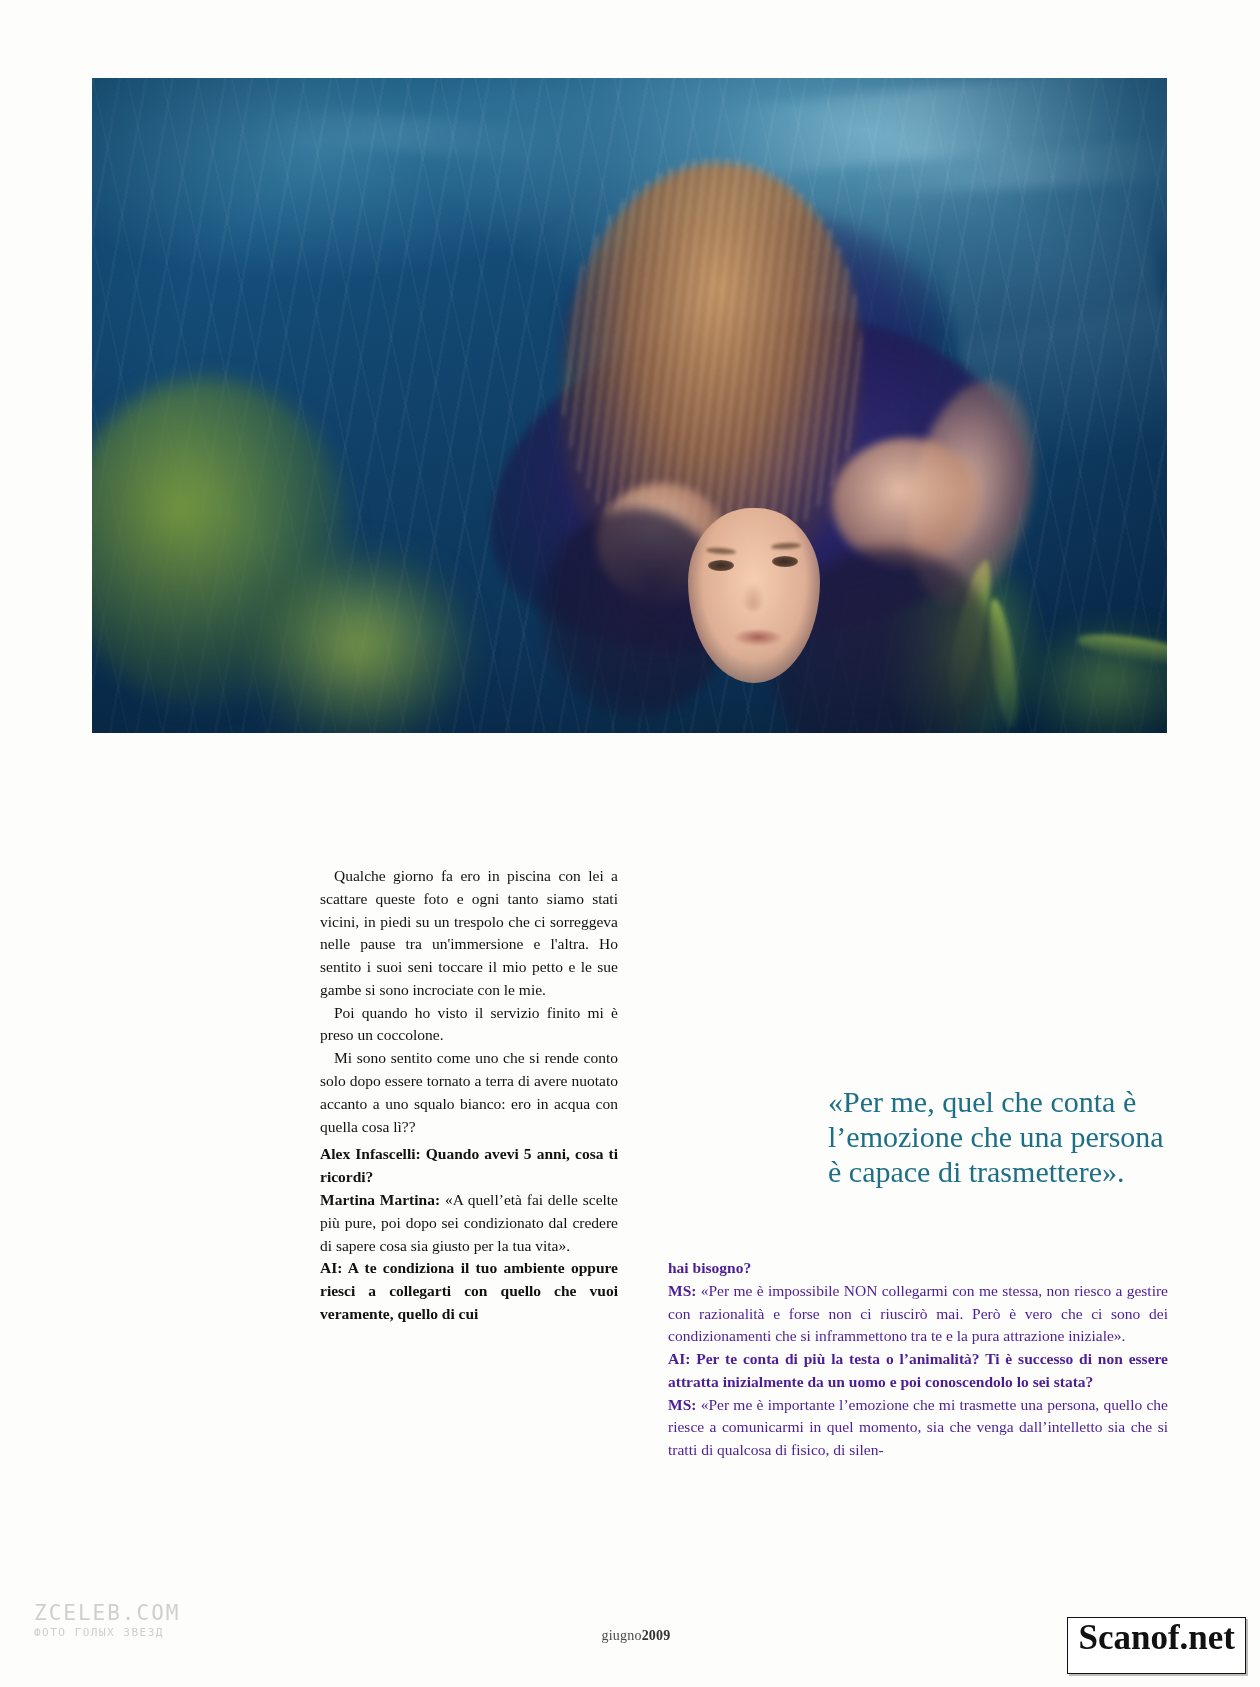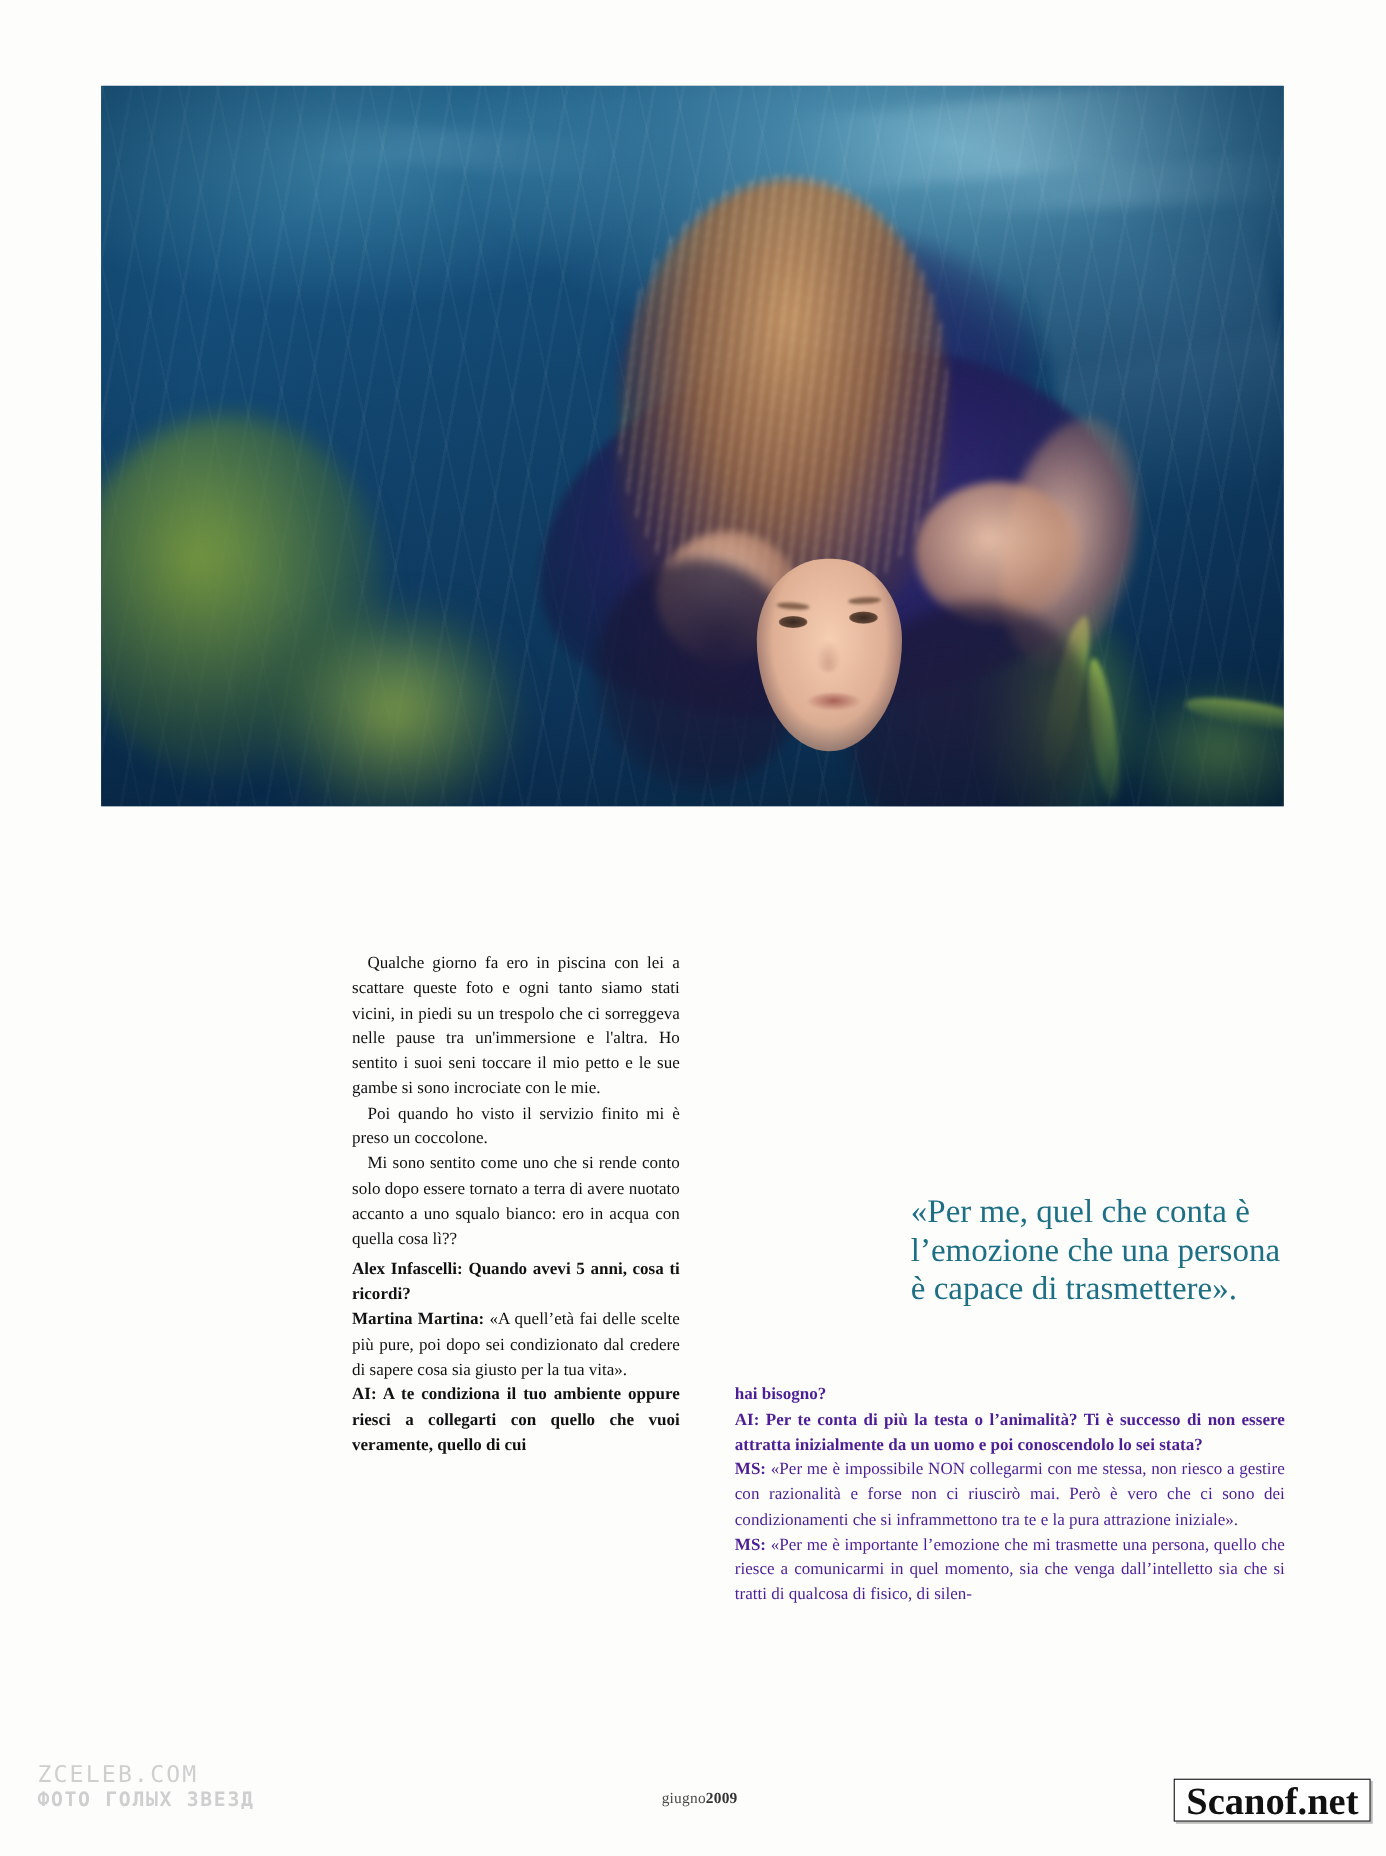--- a/index.html
+++ b/index.html
@@ -243,29 +243,29 @@
   .wm-left {
     position: absolute;
     left: 34px;
     top: 1600px;
     color: #cfcfcf;
     font-family: "DejaVu Sans Mono", monospace;
     font-size: 21px;
     letter-spacing: 2px;
     line-height: 1.25;
   }
-  .wm-left .sub { font-size: 18px; letter-spacing: 1.5px; font-weight: bold; }
+  .wm-left .sub { font-size: 11px; letter-spacing: 1.5px; }
 
   .wm-right {
     position: absolute;
     right: 14px;
     top: 1617px;
     background: #ffffff;
     border: 1px solid #111;
-    padding: 2px 10px 0 10px;
+    padding: 2px 10px 18px 10px;
     font-family: "Liberation Serif", serif;
     font-size: 35px;
     font-weight: bold;
     color: #111;
     line-height: 1;
     box-shadow: 2px 2px 0 rgba(0,0,0,0.25);
   }
 </style>
 </head>
 <body>
@@ -318,22 +318,22 @@
       <p><span class="bold">Alex Infascelli:</span><span class="bold"> Quando avevi 5 anni, cosa ti ricordi?</span></p>
       <p><span class="bold">Martina Martina:</span><span> «A quell’età fai delle scelte più pure, poi dopo sei condizionato dal credere di sapere cosa sia giusto per la tua vita».</span></p>
       <p><span class="bold">AI:</span><span class="bold"> A te condiziona il tuo ambiente oppure riesci a collegarti con quello che vuoi veramente, quello di cui</span></p>
     </div>
   </div>
 
   <div class="pull">«Per me, quel che conta è l’emozione che una persona è capace di trasmettere».</div>
 
   <div class="col-right">
     <p><span class="bold">hai bisogno?</span></p>
+    <p><span class="bold">MS:</span><span> «Per me è impossibile NON collegarmi con me stessa, non riesco a gestire con razionalità e forse non ci riuscirò mai. Però è vero che ci sono dei condizionamenti che si inframmettono tra te e la pura attrazione iniziale».</span></p>
     <p><span class="bold">AI:</span><span class="bold"> Per te conta di più la testa o l’animalità? Ti è successo di non essere attratta inizialmente da un uomo e poi conoscendolo lo sei stata?</span></p>
-    <p><span class="bold">MS:</span><span> «Per me è impossibile NON collegarmi con me stessa, non riesco a gestire con razionalità e forse non ci riuscirò mai. Però è vero che ci sono dei condizionamenti che si inframmettono tra te e la pura attrazione iniziale».</span></p>
     <p><span class="bold">MS:</span><span> «Per me è importante l’emozione che mi trasmette una persona, quello che riesce a comunicarmi in quel momento, sia che venga dall’intelletto sia che si tratti di qualcosa di fisico, di silen-</span></p>
   </div>
 
   <div class="folio">
     <span>giugno</span><span class="year">2009</span>
   </div>
 
   <div class="wm-left">
     <div>ZCELEB.COM</div>
     <div class="sub">ФОТО ГОЛЫХ ЗВЕЗД</div>

